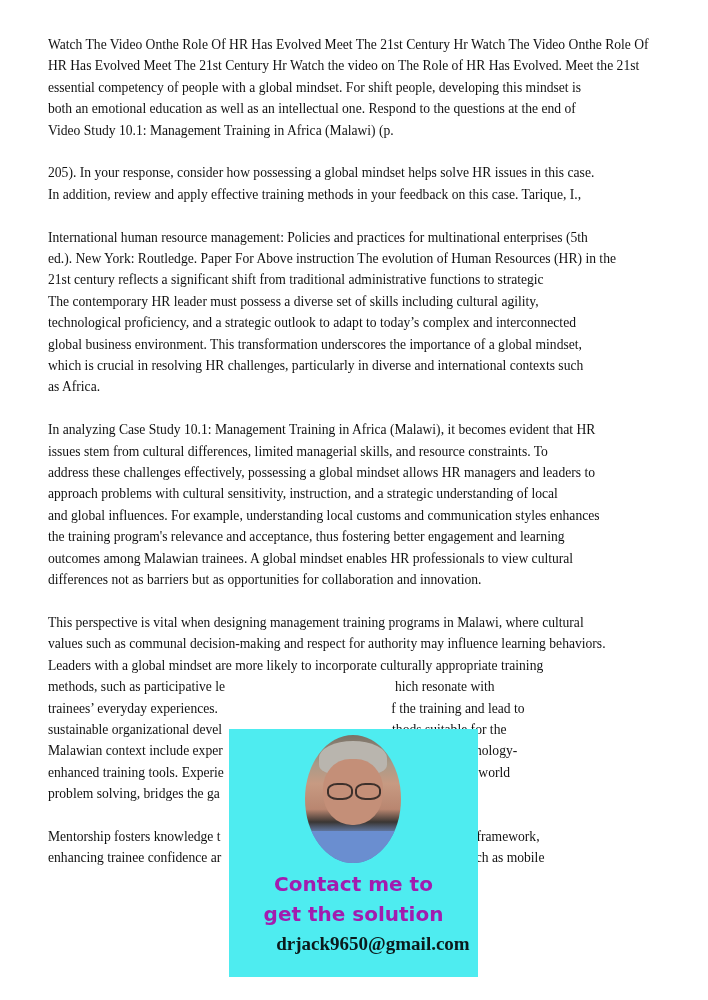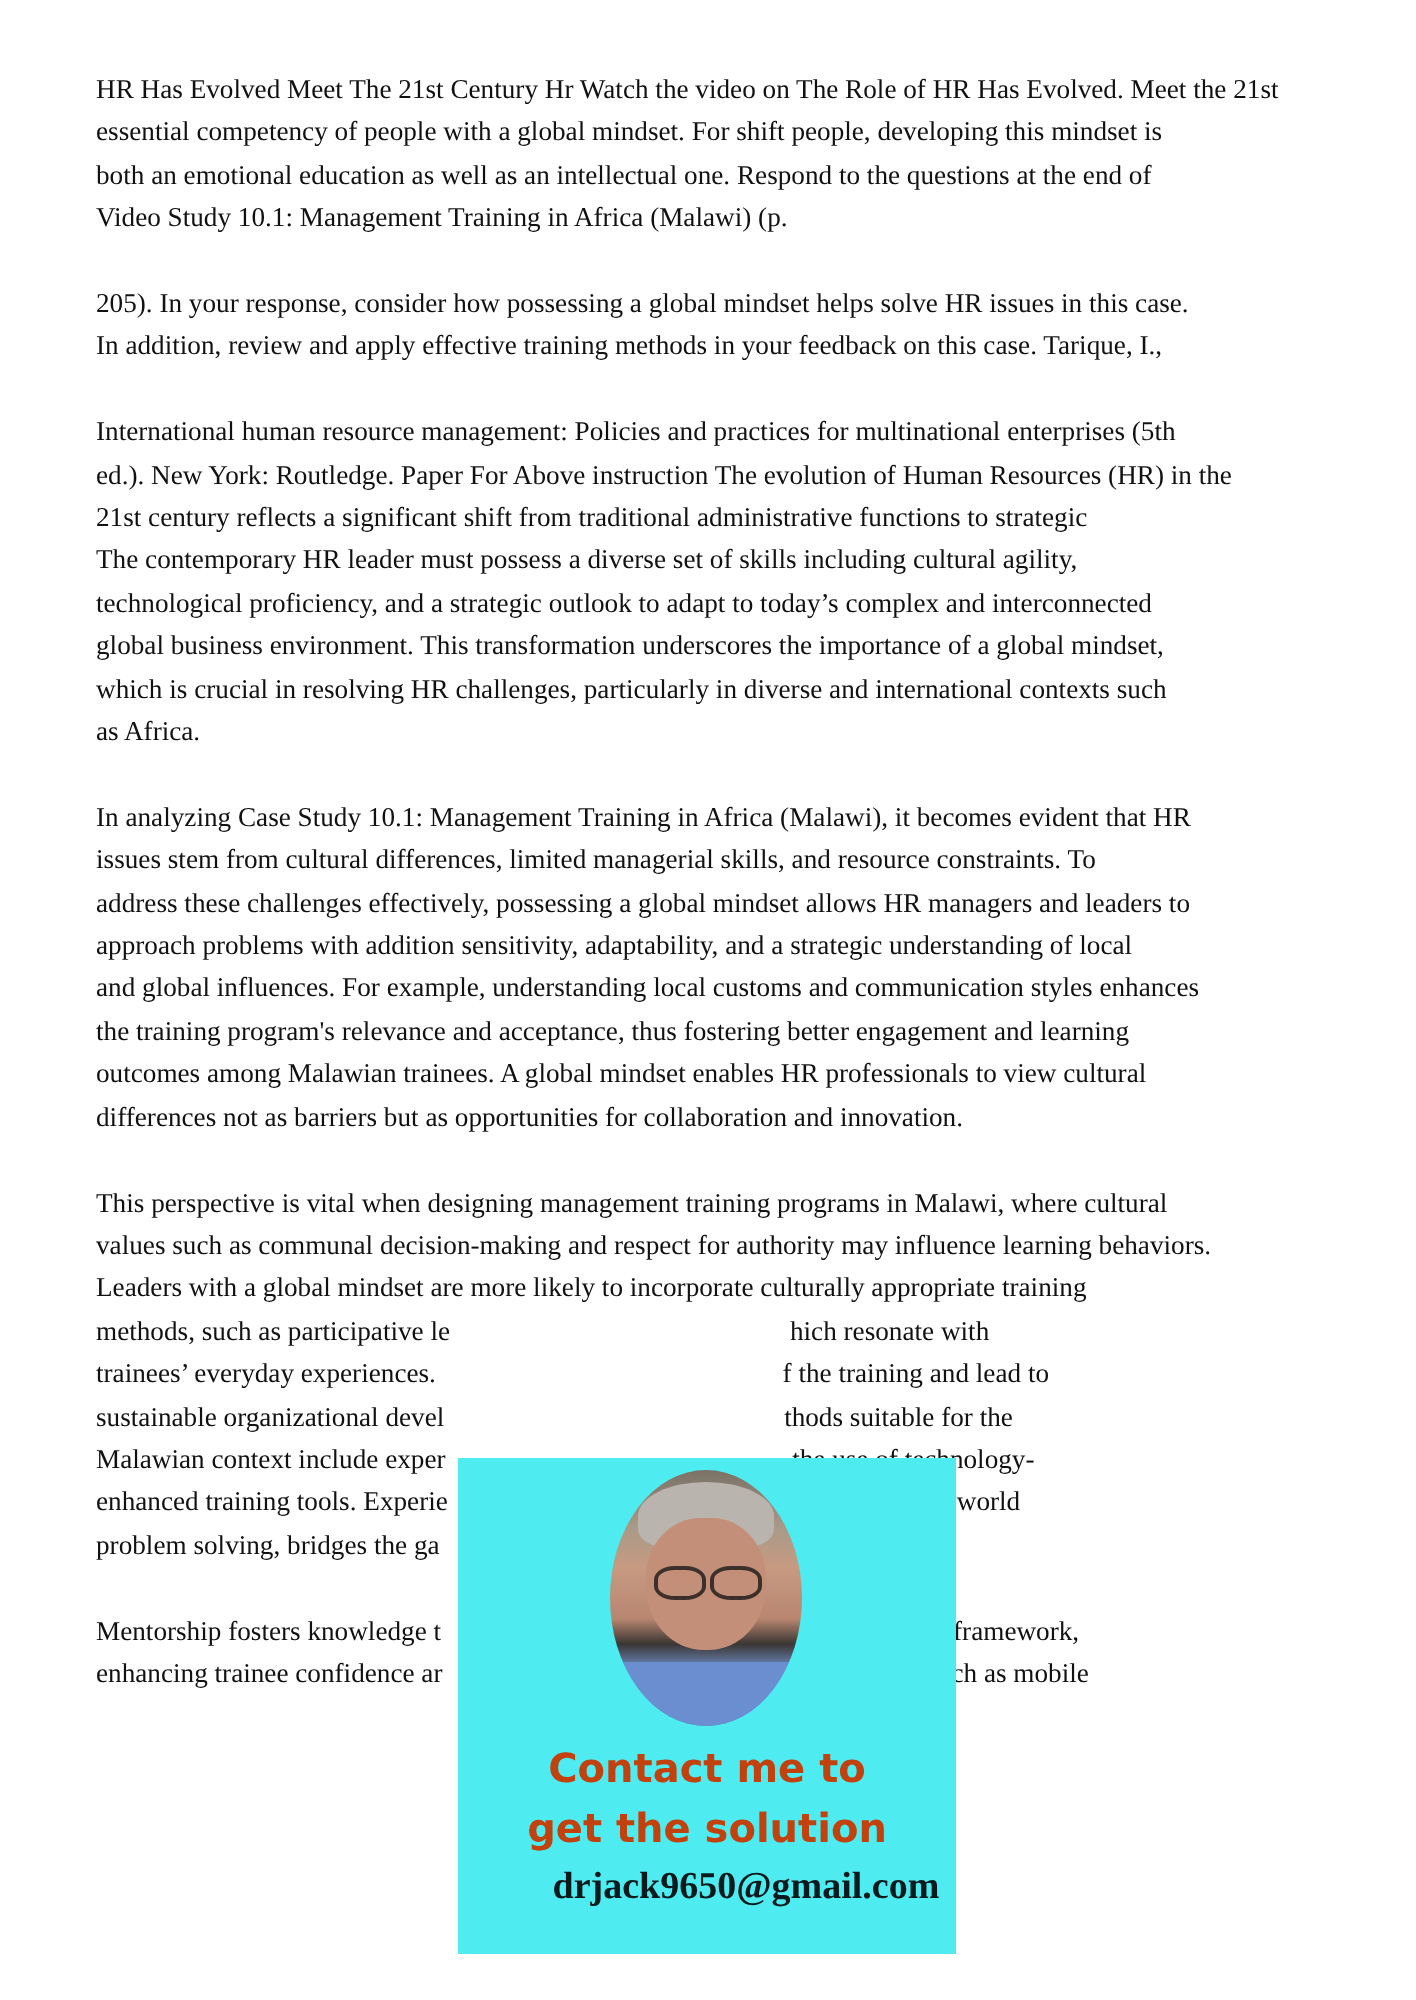--- a/index.html
+++ b/index.html
@@ -21,32 +21,33 @@
     background: linear-gradient(180deg,#7a7166 0%,#a89a88 22%,#c79a82 38%,#b98670 58%,#3a3633 68%,#6f8fc9 78%,#5d7fbf 100%);
   }
   .hair { position:absolute; left:14px; top:6px; width:68px; height:34px; border-radius:50% 50% 30% 30%; background:#b9b5ae; }
   .face { position:absolute; left:18px; top:24px; width:60px; height:66px; border-radius:45% 45% 48% 48%; background:#c48f78; }
   .glass { position:absolute; top:48px; width:22px; height:13px; border:2px solid #3d302b; border-radius:40%; }
   .glass.l { left:22px; } .glass.r { left:50px; }
   .shirt { position:absolute; left:0; top:96px; width:96px; height:40px; background:#6a8ed0; }
   .promo-title {
     position: absolute; left: 0; width: 249px; top: 140px;
     font-family: "DejaVu Sans", sans-serif; font-weight: bold; font-size: 20px;
-    line-height: 30px; color: #c2410c;
+    line-height: 30px; color: #a21caf;
   }
   .promo-email {
     position: absolute; left: 0; width: 288px; top: 204px;
     font-family: "Liberation Serif", serif; font-weight: bold; font-size: 19px; color: #0b1a1c;
   }
 </style>
 </head>
 <body>
 
 <div class="page">
   <p class="para">
+    <span class="line">Watch The Video Onthe Role Of HR Has Evolved Meet The 21st Century Hr Watch The Video Onthe Role Of</span>
     <span class="line">HR Has Evolved Meet The 21st Century Hr Watch the video on The Role of HR Has Evolved. Meet the 21st</span>
     <span class="line">essential competency of people with a global mindset. For shift people, developing this mindset is</span>
     <span class="line">both an emotional education as well as an intellectual one. Respond to the questions at the end of</span>
     <span class="line">Video Study 10.1: Management Training in Africa (Malawi) (p.</span>
   </p>
   <p class="para">
     <span class="line">205). In your response, consider how possessing a global mindset helps solve HR issues in this case.</span>
     <span class="line">In addition, review and apply effective training methods in your feedback on this case. Tarique, I.,</span>
   </p>
   <p class="para">
@@ -56,21 +57,21 @@
     <span class="line">The contemporary HR leader must possess a diverse set of skills including cultural agility,</span>
     <span class="line">technological proficiency, and a strategic outlook to adapt to today’s complex and interconnected</span>
     <span class="line">global business environment. This transformation underscores the importance of a global mindset,</span>
     <span class="line">which is crucial in resolving HR challenges, particularly in diverse and international contexts such</span>
     <span class="line">as Africa.</span>
   </p>
   <p class="para">
     <span class="line">In analyzing Case Study 10.1: Management Training in Africa (Malawi), it becomes evident that HR</span>
     <span class="line">issues stem from cultural differences, limited managerial skills, and resource constraints. To</span>
     <span class="line">address these challenges effectively, possessing a global mindset allows HR managers and leaders to</span>
-    <span class="line">approach problems with addition sensitivity, adaptability, and a strategic understanding of local</span>
+    <span class="line">approach problems with cultural sensitivity, instruction, and a strategic understanding of local</span>
     <span class="line">and global influences. For example, understanding local customs and communication styles enhances</span>
     <span class="line">the training program's relevance and acceptance, thus fostering better engagement and learning</span>
     <span class="line">outcomes among Malawian trainees. A global mindset enables HR professionals to view cultural</span>
     <span class="line">differences not as barriers but as opportunities for collaboration and innovation.</span>
   </p>
   <p class="para">
     <span class="line">This perspective is vital when designing management training programs in Malawi, where cultural</span>
     <span class="line">values such as communal decision-making and respect for authority may influence learning behaviors.</span>
     <span class="line">Leaders with a global mindset are more likely to incorporate culturally appropriate training</span>
     <span class="line" style="white-space:pre">methods, such as participative le                                                  hich resonate with</span>

